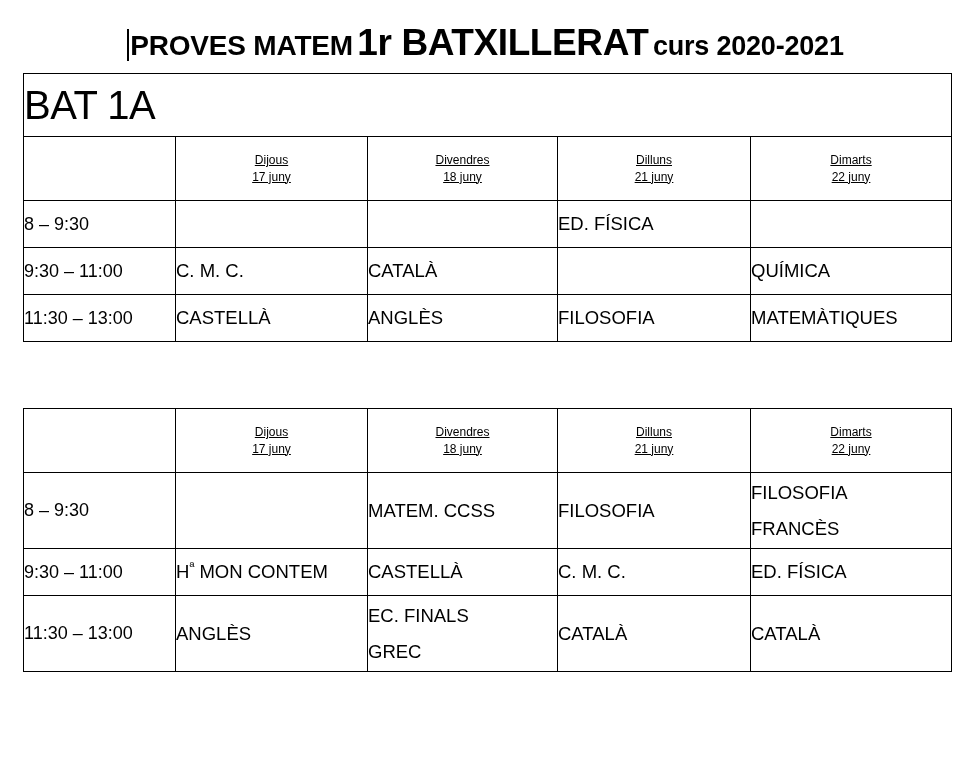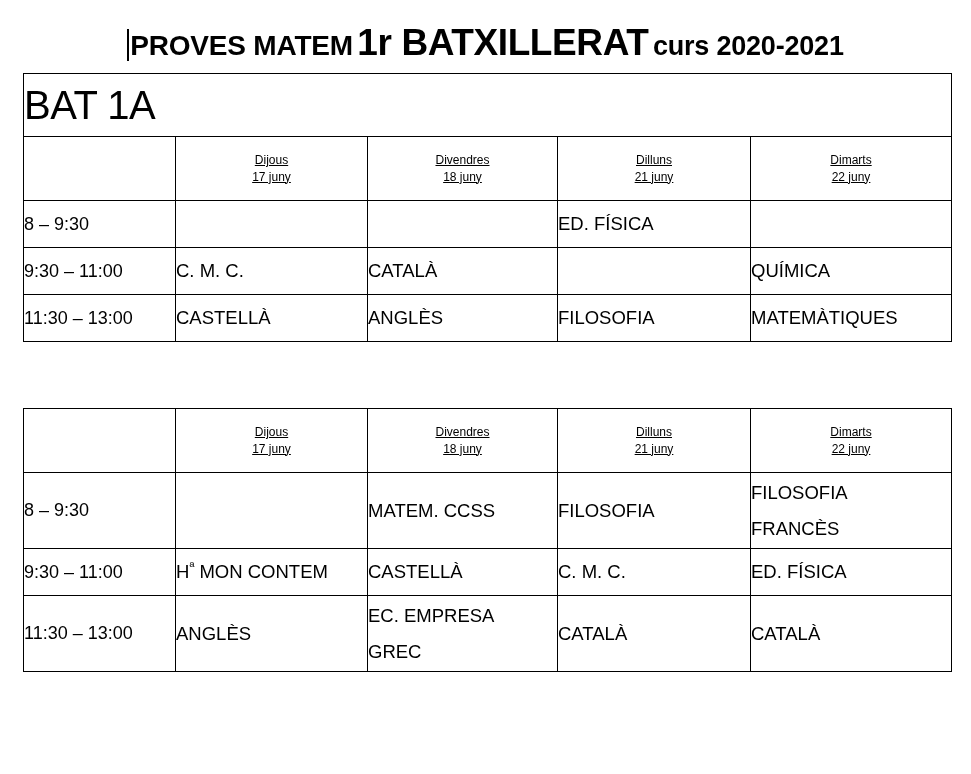--- a/index.html
+++ b/index.html
@@ -251,21 +251,21 @@
       <td class="subject-cell">
           <span class="line">ED. FÍSICA</span>
         </td>
     </tr>
     <tr class="row-tall">
       <td class="time-cell">11:30 – 13:00</td>
       <td class="subject-cell">
           <span class="line">ANGLÈS</span>
         </td>
       <td class="subject-cell">
-          <span class="line">EC. EMPRESA</span>
+          <span class="line">EC. FINALS</span>
           <span class="line">GREC</span>
         </td>
       <td class="subject-cell">
           <span class="line">CATALÀ</span>
         </td>
       <td class="subject-cell">
           <span class="line">CATALÀ</span>
         </td>
     </tr>
   </tbody>

